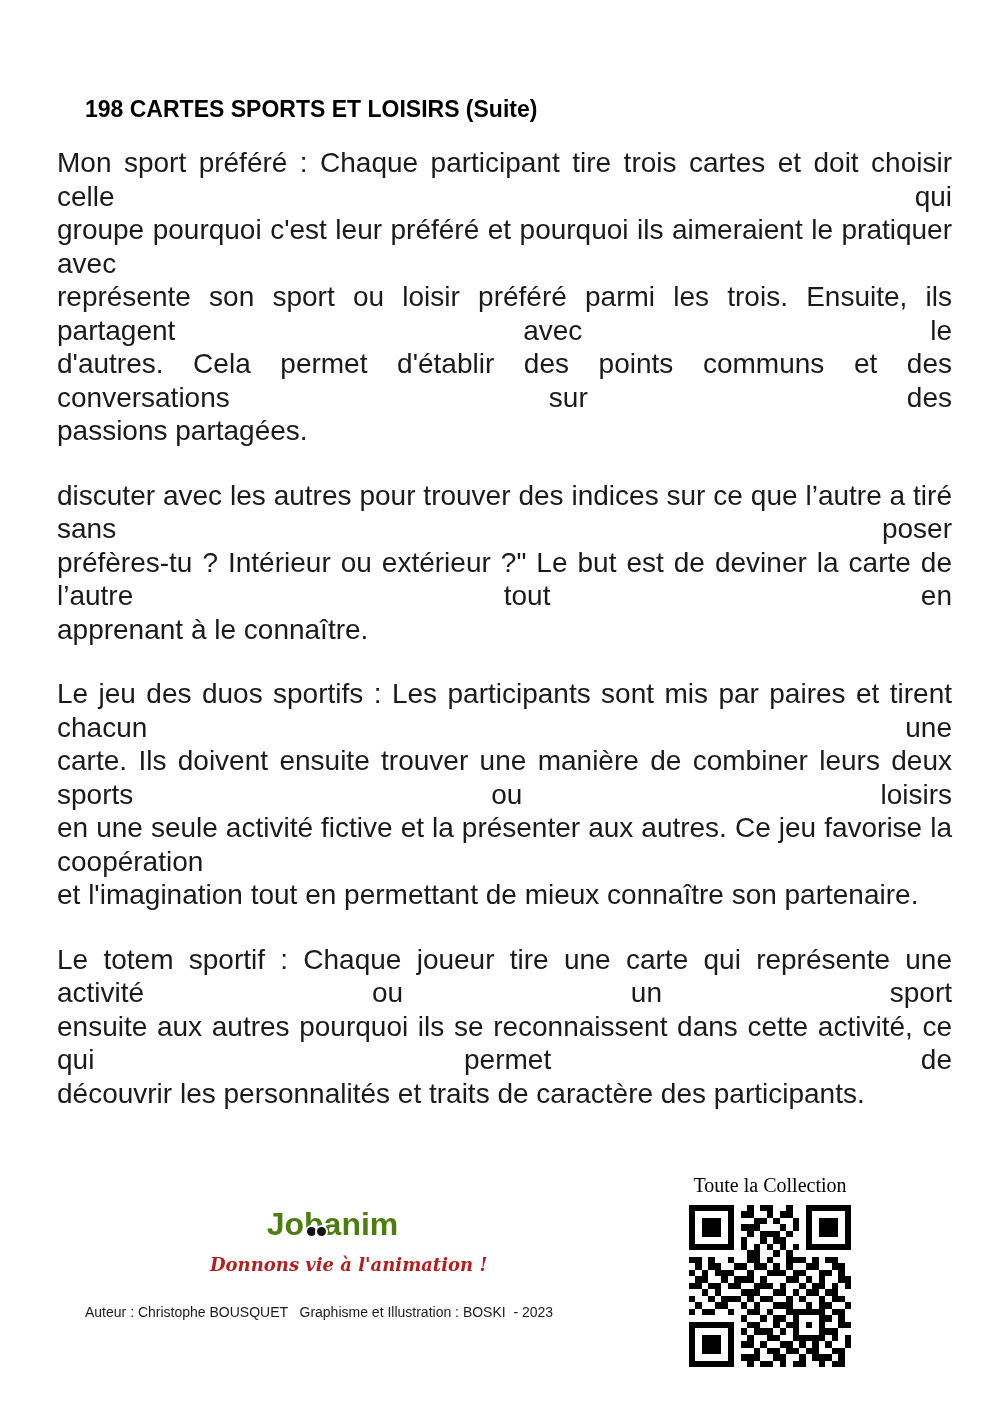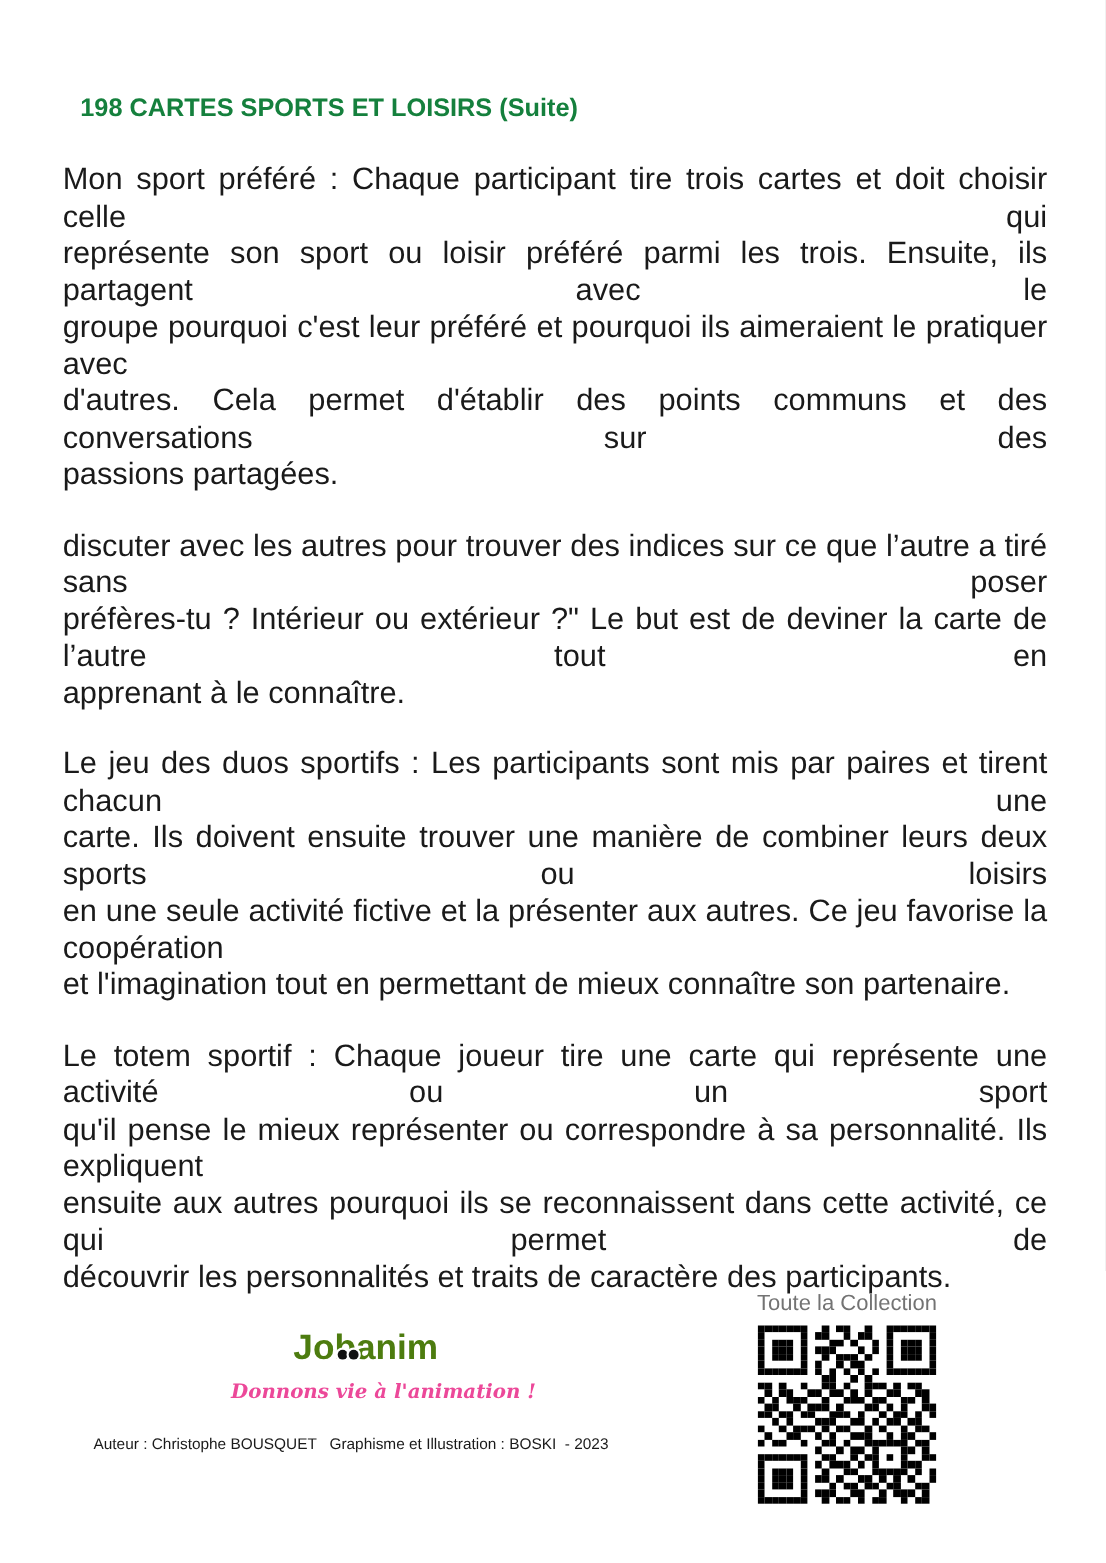--- a/index.html
+++ b/index.html
@@ -10,25 +10,25 @@
     margin: 0 auto;
     background: #ffffff;
     overflow: hidden;
     font-family: "Liberation Sans", sans-serif;
     color: #1a1a1a;
   }
   .title {
     position: absolute;
     left: 73px;
     top: 84px;
-    margin: 0;
+    margin: 12px;
     font-size: 23px;
     font-weight: bold;
     line-height: 27px;
-    color: #15803d;
+    color: #000000;
     white-space: nowrap;
   }
   .doc-body {
     position: absolute;
     left: 57px;
     top: 146px;
     width: 895px;
     font-size: 28px;
     line-height: 33.5px;
   }
@@ -45,22 +45,23 @@
   .collection {
     position: absolute;
     left: 684px;
     top: 1174px;
     width: 172px;
     text-align: center;
   }
   .collection-label {
     font-size: 20px;
     line-height: 23px;
-    color: #737373;
+    color: #000000;
     white-space: nowrap;
+    font-family: Liberation Serif, serif;
   }
   .qr {
     margin: 8px auto 0 auto;
     width: 162px;
     height: 162px;
     display: grid;
     grid-template-columns: repeat(25, 1fr);
     grid-template-rows: repeat(25, 1fr);
     background: #ffffff;
   }
@@ -97,21 +98,21 @@
   }
   .eye1 { left: 40px; }
   .eye2 { left: 50px; }
   .tagline {
     margin-top: 4px;
     font-family: "DejaVu Serif", serif;
     font-style: italic;
     font-weight: 600;
     font-size: 18px;
     line-height: 26px;
-    color: #ec4899;
+    color: #b91c1c;
     white-space: nowrap;
   }
   .credits {
     position: absolute;
     left: 85px;
     top: 1302px;
     font-size: 14px;
     line-height: 20px;
     color: #1a1a1a;
     white-space: pre;
@@ -120,39 +121,38 @@
 </head>
 <body>
 
 <div class="page">
 
   <h1 class="title">198 CARTES SPORTS ET LOISIRS (Suite)</h1>
 
   <div class="doc-body">
       <div class="paragraph">
         <div class="line">Mon sport préféré : Chaque participant tire trois cartes et doit choisir celle qui</div>
+        <div class="line">groupe pourquoi c'est leur préféré et pourquoi ils aimeraient le pratiquer avec</div>
         <div class="line">représente son sport ou loisir préféré parmi les trois. Ensuite, ils partagent avec le</div>
-        <div class="line">groupe pourquoi c'est leur préféré et pourquoi ils aimeraient le pratiquer avec</div>
         <div class="line">d'autres. Cela permet d'établir des points communs et des conversations sur des</div>
         <div class="line last">passions partagées.</div>
       </div>
       <div class="paragraph">
         <div class="line">discuter avec les autres pour trouver des indices sur ce que l’autre a tiré sans poser</div>
         <div class="line">préfères-tu ? Intérieur ou extérieur ?" Le but est de deviner la carte de l’autre tout en</div>
         <div class="line last">apprenant à le connaître.</div>
       </div>
       <div class="paragraph">
         <div class="line">Le jeu des duos sportifs : Les participants sont mis par paires et tirent chacun une</div>
         <div class="line">carte. Ils doivent ensuite trouver une manière de combiner leurs deux sports ou loisirs</div>
         <div class="line">en une seule activité fictive et la présenter aux autres. Ce jeu favorise la coopération</div>
         <div class="line last">et l'imagination tout en permettant de mieux connaître son partenaire.</div>
       </div>
       <div class="paragraph">
         <div class="line">Le totem sportif : Chaque joueur tire une carte qui représente une activité ou un sport</div>
-        <div class="line">qu'il pense le mieux représenter ou correspondre à sa personnalité. Ils expliquent</div>
         <div class="line">ensuite aux autres pourquoi ils se reconnaissent dans cette activité, ce qui permet de</div>
         <div class="line last">découvrir les personnalités et traits de caractère des participants.</div>
       </div>
     </div>
 
   <div class="collection">
     <div class="collection-label">Toute la Collection</div>
     <div class="qr">
         <div class="m on"></div>
         <div class="m on"></div>

